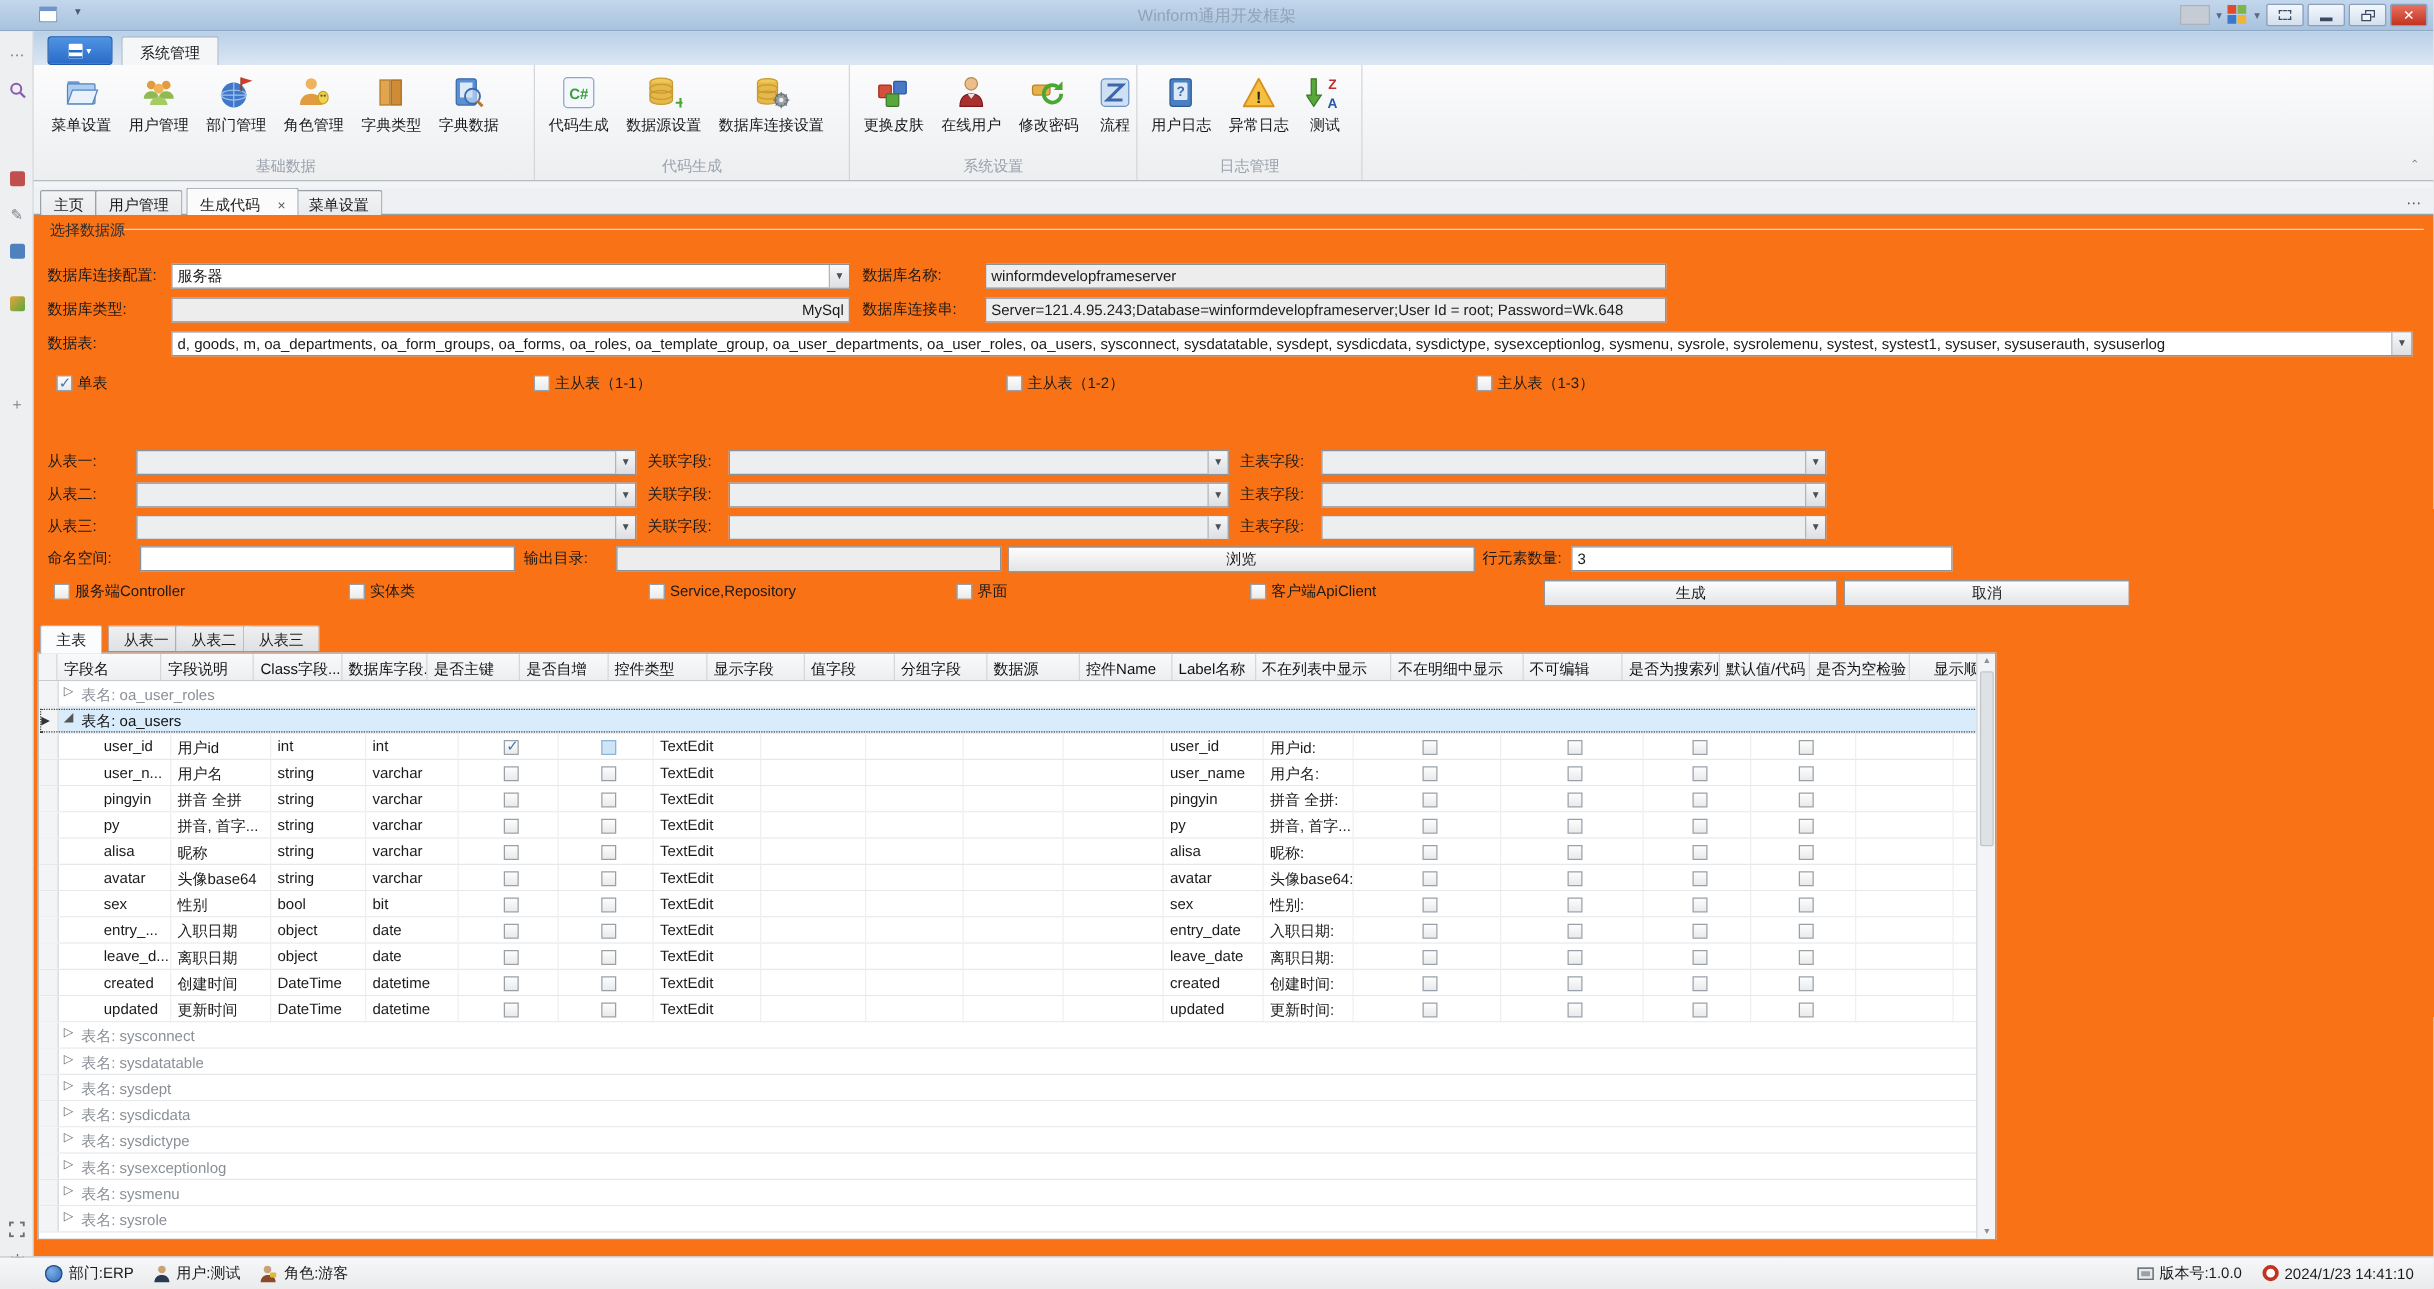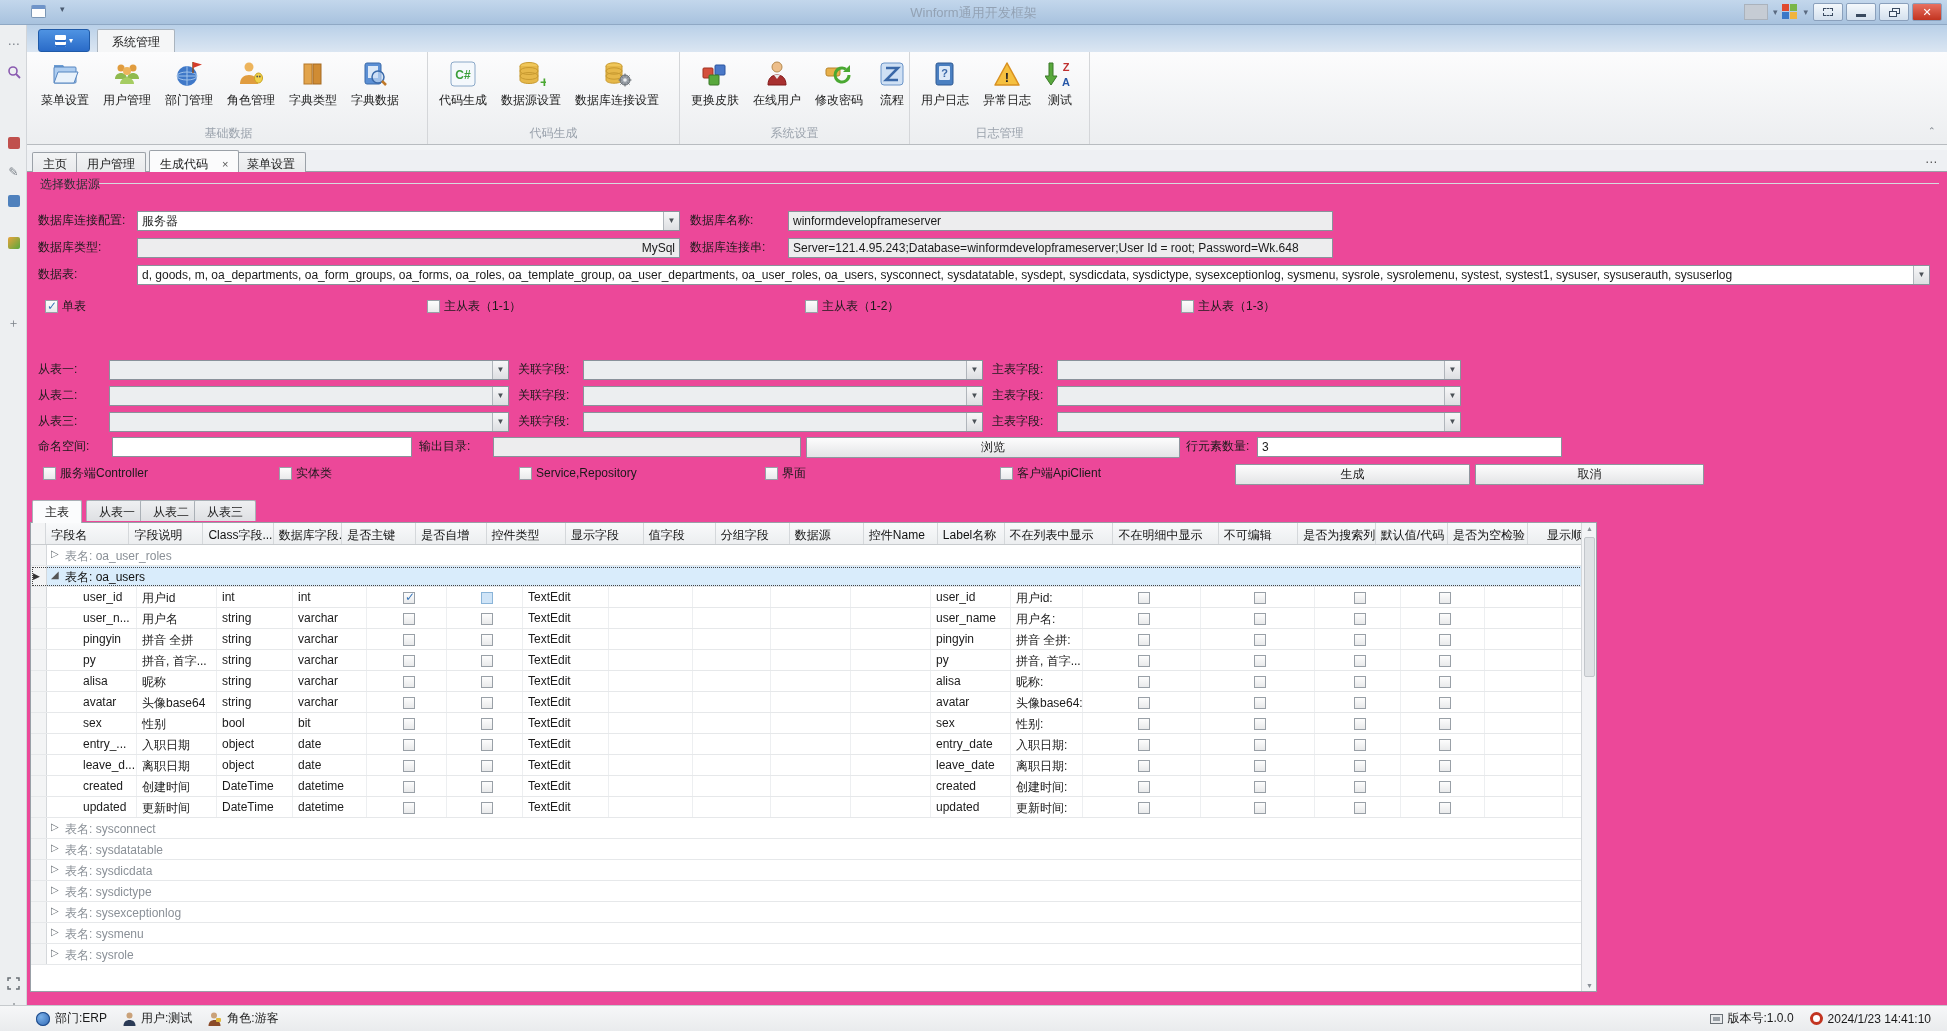--- a/index.html
+++ b/index.html
@@ -54,21 +54,21 @@
   .rglabel { position:absolute; bottom:2px; left:0; right:0; text-align:center; color:#9aa2ac; }
   .ribbon-chev { position:absolute; left:1928px; top:126px; color:#7a8088; font-size:9px; }
   
   .doctabs { position:absolute; left:27px; top:150px; width:1920px; height:22px; border-bottom:1px solid #9ba1a8; background:#eef0f3; }
   .dtab { position:absolute; top:2px; height:36px; padding:3px 10px 0; background:linear-gradient(#f3f4f5,#dfe1e4);
     border:1px solid #9ba1a8; border-bottom:none; border-radius:2px 2px 0 0; }
   .dtab.active { background:#fbfbfc; height:22px; top:0; padding-top:5px; z-index:2; }
   .dtab .x { margin-left:14px; color:#555; font-size:11px; }
   .dots-btn { position:absolute; left:1925px; top:155px; color:#555; letter-spacing:1px; }
   
-  .page { position:absolute; left:27px; top:172px; width:1920px; height:833px; background:#ec4899; }
+  .page { position:absolute; left:27px; top:172px; width:1920px; height:833px; background:#f97316; }
   .gb-label { position:absolute; left:13px; top:4px; color:#2a2e33; }
   .gb-line { position:absolute; top:11px; height:1px; background:#d7dade; }
   .flabel { position:absolute; height:21px; line-height:21px; white-space:nowrap; }
   .tbox { position:absolute; height:20px; line-height:18px; background:#fff; border:1px solid #8a929b; padding:0 4px; white-space:nowrap; overflow:hidden; }
   .tbox.ro { background:#ededee; }
   .combo { position:absolute; height:20px; line-height:18px; background:#fff; border:1px solid #8a929b; padding:0 20px 0 4px; white-space:nowrap; overflow:hidden; }
   .combo.dis { background:#eceef0; color:#777; }
   .combo .ar { position:absolute; right:0; top:0; bottom:0; width:16px; background:linear-gradient(#f7f7f8,#dddfe2);
     border-left:1px solid #b0b5bb; color:#4a5056; font-size:8px; text-align:center; line-height:18px; }
   .cb { display:inline-block; width:13px; height:13px; border:1px solid #99a0a7; background:linear-gradient(#fdfdfd,#e9eaeb);
@@ -763,20 +763,25 @@
     <div class="glabel">表名: sysconnect</div>
   </div>
           <div class="grow">
     <div class="cell ci"></div>
     <div class="gexp"></div>
     <div class="glabel">表名: sysdatatable</div>
   </div>
           <div class="grow">
     <div class="cell ci"></div>
     <div class="gexp"></div>
+    <div class="glabel">表名: sysdept</div>
+  </div>
+          <div class="grow">
+    <div class="cell ci"></div>
+    <div class="gexp"></div>
     <div class="glabel">表名: sysdicdata</div>
   </div>
           <div class="grow">
     <div class="cell ci"></div>
     <div class="gexp"></div>
     <div class="glabel">表名: sysdictype</div>
   </div>
           <div class="grow">
     <div class="cell ci"></div>
     <div class="gexp"></div>

